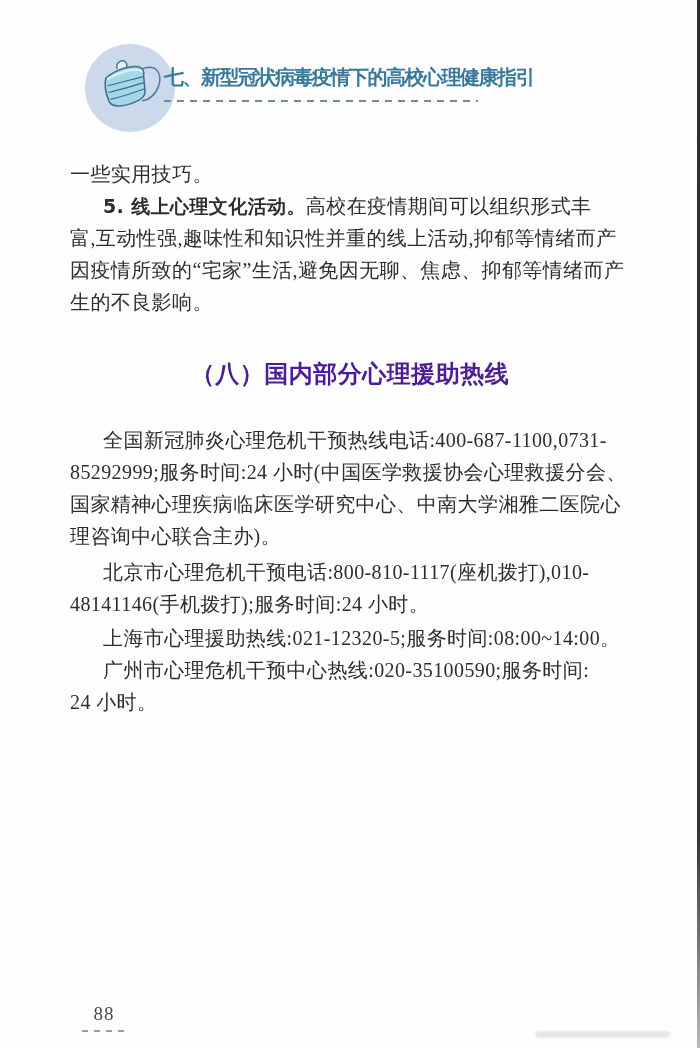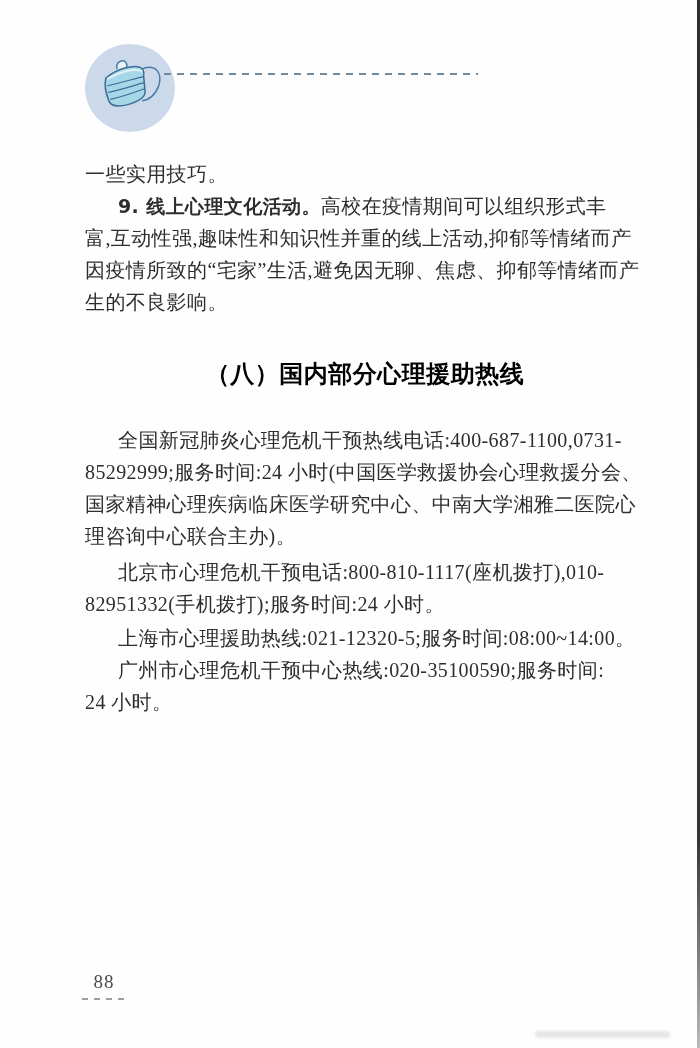--- a/index.html
+++ b/index.html
@@ -43,21 +43,21 @@
     white-space: nowrap;
   }
   .title-dashes {
     margin-top: 9px;
     width: 314px; height: 2px;
     background: repeating-linear-gradient(90deg, #6f8ba1 0 7px, transparent 7px 13px);
   }
 
   
   .page-body {
-    position: absolute; left: 85px; top: 158px; width: 560px;
+    position: absolute; left: 70px; top: 158px; width: 560px;
     font-size: 20px; line-height: 32px;
     letter-spacing: 0.4px;
     color: #2d2d2d;
   }
   .page-body p {
     margin: 0;
     white-space: pre-line;
   }
   .para-indent { text-indent: 33px; }
   .no-indent   { text-indent: 0; }
@@ -65,33 +65,34 @@
     font-weight: 700;
     font-family: "DejaVu Sans", "Liberation Sans", sans-serif;
     font-size: 19px;
   }
   .section-heading {
     margin: 38px 0 32px 0;
     text-align: center;
     font-size: 24px; line-height: 36px;
     font-weight: bold;
     letter-spacing: 0.5px;
-    color: #000000;
+    color: #4c1d95;
     text-indent: 0;
   }
   .gap-12 { margin-top: 12px !important; }
   .gap-4  { margin-top: 4px  !important; }
   .gap-2  { margin-top: 2px  !important; }
 
   
   .page-footer { position: absolute; left: 82px; top: 971px; }
   .page-number {
     width: 44px; text-align: center;
     font-size: 19px; letter-spacing: 1px;
     color: #4a4a4a;
+    margin-top: 32px;
   }
   .page-number-dashes {
     margin-top: 5px;
     width: 48px; height: 2px;
     background: repeating-linear-gradient(90deg, #9c9c9c 0 6px, transparent 6px 12px);
   }
 </style>
 </head>
 <body>
 
@@ -108,39 +109,40 @@
         <path d="M13,28 C28,15 50,10 59,14 C63,16 64,20 63,25 L65,46 C65,53 56,59 42,63 C30,66 20,65 17,58 C13,48 11,36 13,28 Z" fill="#a5d8e6" stroke="#3f6d96" stroke-width="2"></path>
 
         <path d="M15,29 C32,19 53,14 61,19" fill="none" stroke="#ddf0f6" stroke-width="3"></path>
 
         <path d="M15,38 C34,34 53,28 63,26" fill="none" stroke="#3f6d96" stroke-width="1.6"></path>
         <path d="M16,47 C35,43 55,36 64,34" fill="none" stroke="#3f6d96" stroke-width="1.6"></path>
         <path d="M19,56 C37,52 56,45 64,42" fill="none" stroke="#3f6d96" stroke-width="1.6"></path>
       </svg>
     </div>
     <div class="header-text">
+      <h1 class="chapter-title">七、新型冠状病毒疫情下的高校心理健康指引</h1>
       <div class="title-dashes"></div>
     </div>
   </header>
 
   <main class="page-body">
     <p class="no-indent">一些实用技巧。</p>
-    <p class="para-indent"><span class="bold-label">9. 线上心理文化活动。</span><span>高校在疫情期间可以组织形式丰
+    <p class="para-indent"><span class="bold-label">5. 线上心理文化活动。</span><span>高校在疫情期间可以组织形式丰
 富,互动性强,趣味性和知识性并重的线上活动,抑郁等情绪而产
 因疫情所致的“宅家”生活,避免因无聊、焦虑、抑郁等情绪而产
 生的不良影响。</span></p>
 
     <h2 class="section-heading">（八）国内部分心理援助热线</h2>
 
     <p class="para-indent gap-12">全国新冠肺炎心理危机干预热线电话:400-687-1100,0731-
 85292999;服务时间:24 小时(中国医学救援协会心理救援分会、
 国家精神心理疾病临床医学研究中心、中南大学湘雅二医院心
 理咨询中心联合主办)。</p>
     <p class="para-indent gap-4">北京市心理危机干预电话:800-810-1117(座机拨打),010-
-82951332(手机拨打);服务时间:24 小时。</p>
+48141146(手机拨打);服务时间:24 小时。</p>
     <p class="para-indent gap-2">上海市心理援助热线:021-12320-5;服务时间:08:00~14:00。</p>
     <p class="para-indent">广州市心理危机干预中心热线:020-35100590;服务时间:
 24 小时。</p>
   </main>
 
   <footer class="page-footer">
     <div class="page-number">88</div>
     <div class="page-number-dashes"></div>
   </footer>
 

